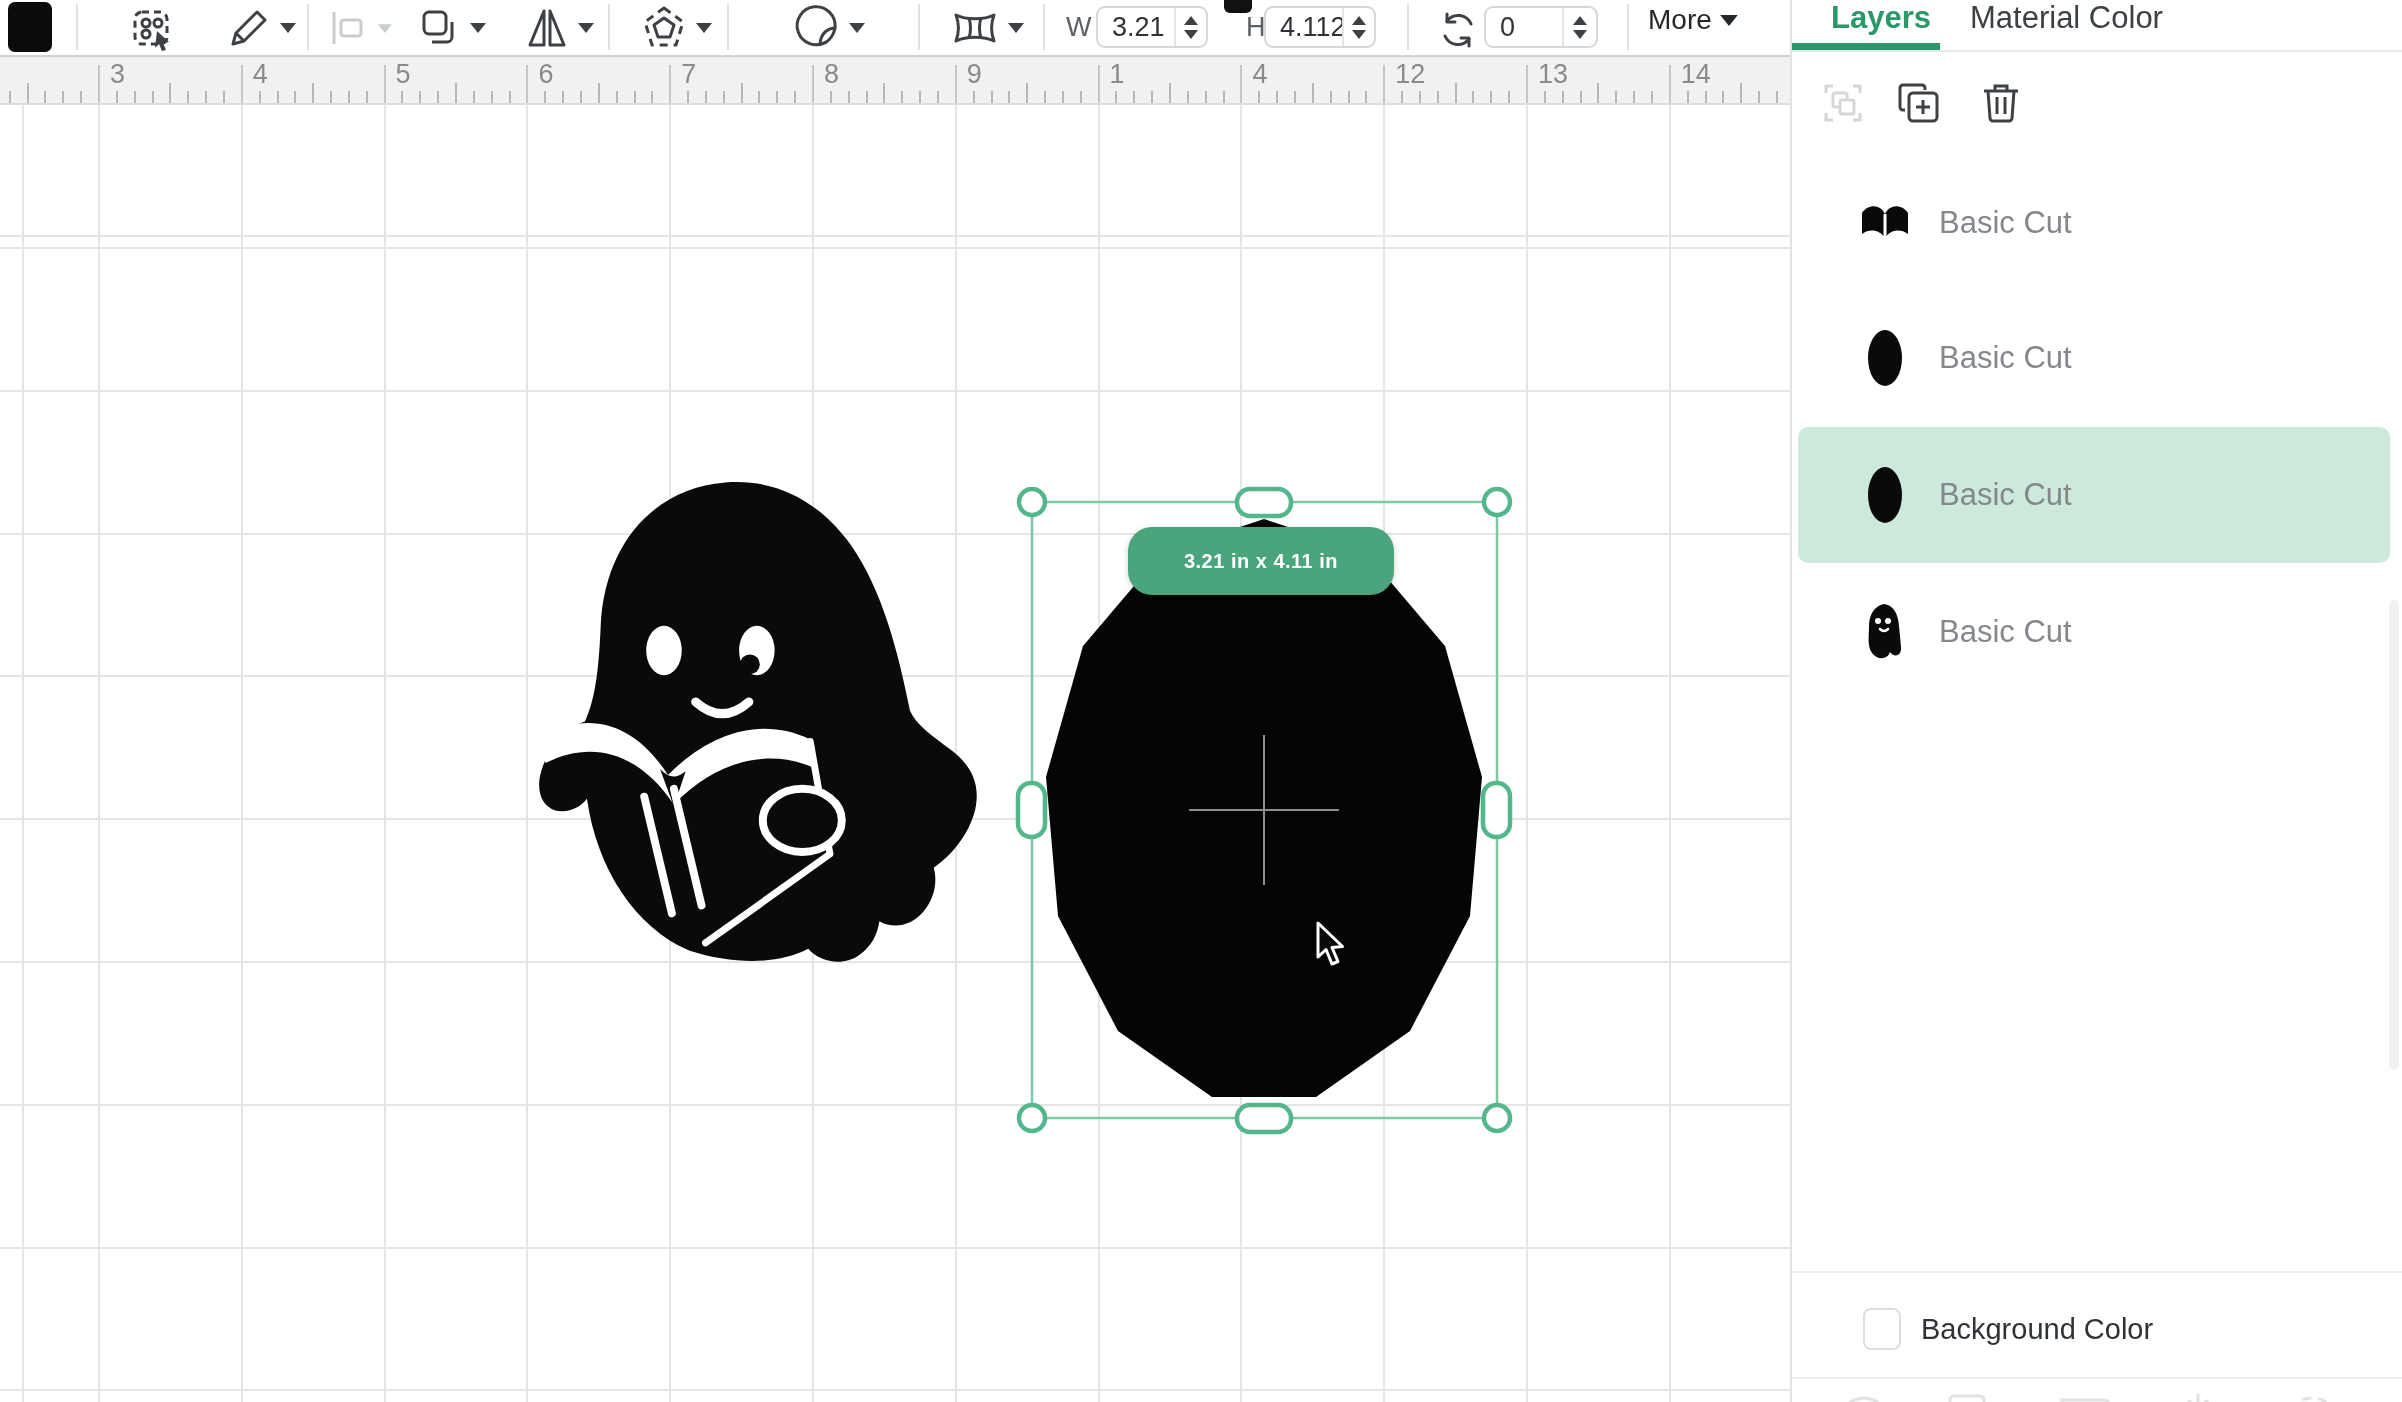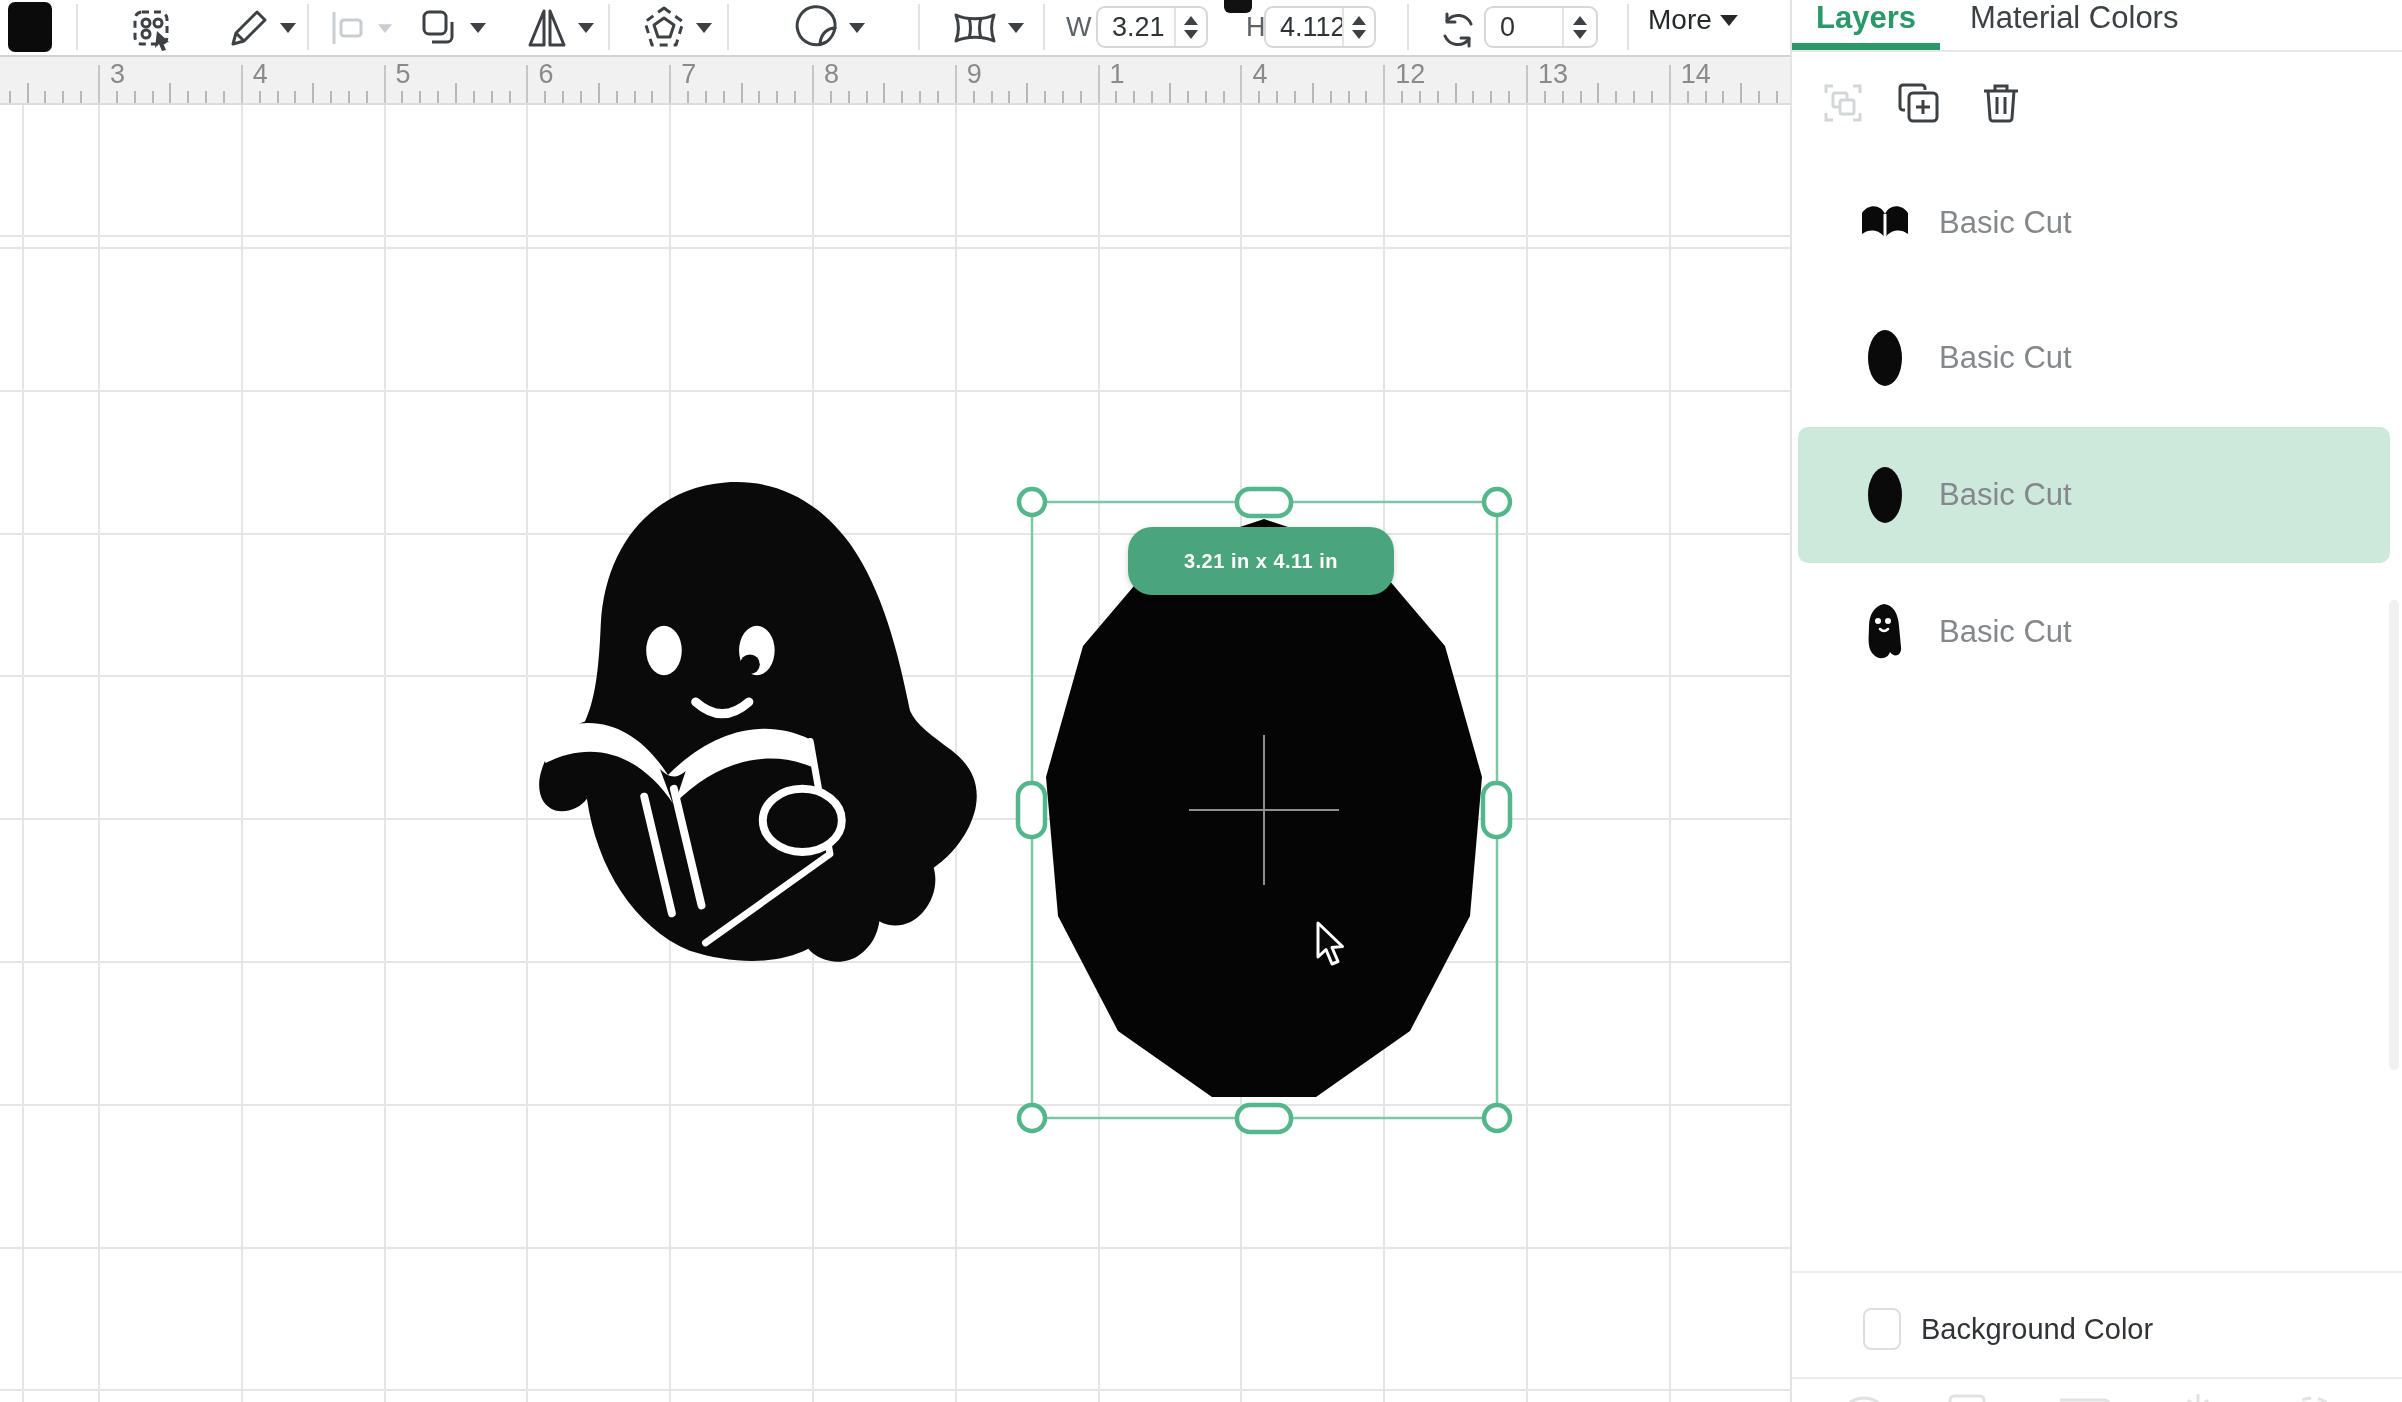--- a/index.html
+++ b/index.html
@@ -363,22 +363,22 @@
       <rect x="1018" y="678" width="27" height="54" rx="13"></rect>
       <rect x="1483" y="678" width="27" height="54" rx="13"></rect>
     </g>
     <path transform="translate(1318,818)" d="M0,0 L0,34 L8,26.5 L14,41 L20,38.5 L14,24.5 L24.5,23.5 Z" fill="#0a0a0a" stroke="#fff" stroke-width="3" stroke-linejoin="round"></path>
   </svg>
 
   <div id="size-badge" style="background: rgb(74, 165, 124);">3.21 in x 4.11 in</div>
 </div>
 
 <div id="sidebar">
-  <div class="tab" style="left: 24px; font-weight: 700; color: rgb(42, 152, 104);">Layers</div>
-  <div class="tab" style="left:178px;font-weight:500;color:#3c4146;">Material Colors</div>
+  <div class="tab" style="left: 39px; font-weight: 700; color: rgb(42, 152, 104);">Layers</div>
+  <div class="tab" style="left:178px;font-weight:500;color:#3c4146;">Material Color</div>
   <div id="tab-underline" style="background: rgb(42, 152, 104);"></div>
   <div id="tab-rule"></div>
 
   <div class="side-act" style="left:28px">
     <svg width="46" height="46" viewBox="0 0 46 46">
       <path d="M6,13 L6,6 L13,6 M33,6 L40,6 L40,13 M40,33 L40,40 L33,40 M13,40 L6,40 L6,33" fill="none" stroke="#d4d7da" stroke-width="3"></path>
       <rect x="13" y="13" width="14" height="14" rx="2" fill="none" stroke="#d4d7da" stroke-width="3"></rect>
       <rect x="20" y="20" width="14" height="14" rx="2" fill="#fff" stroke="#d4d7da" stroke-width="3"></rect>
     </svg>
   </div>

